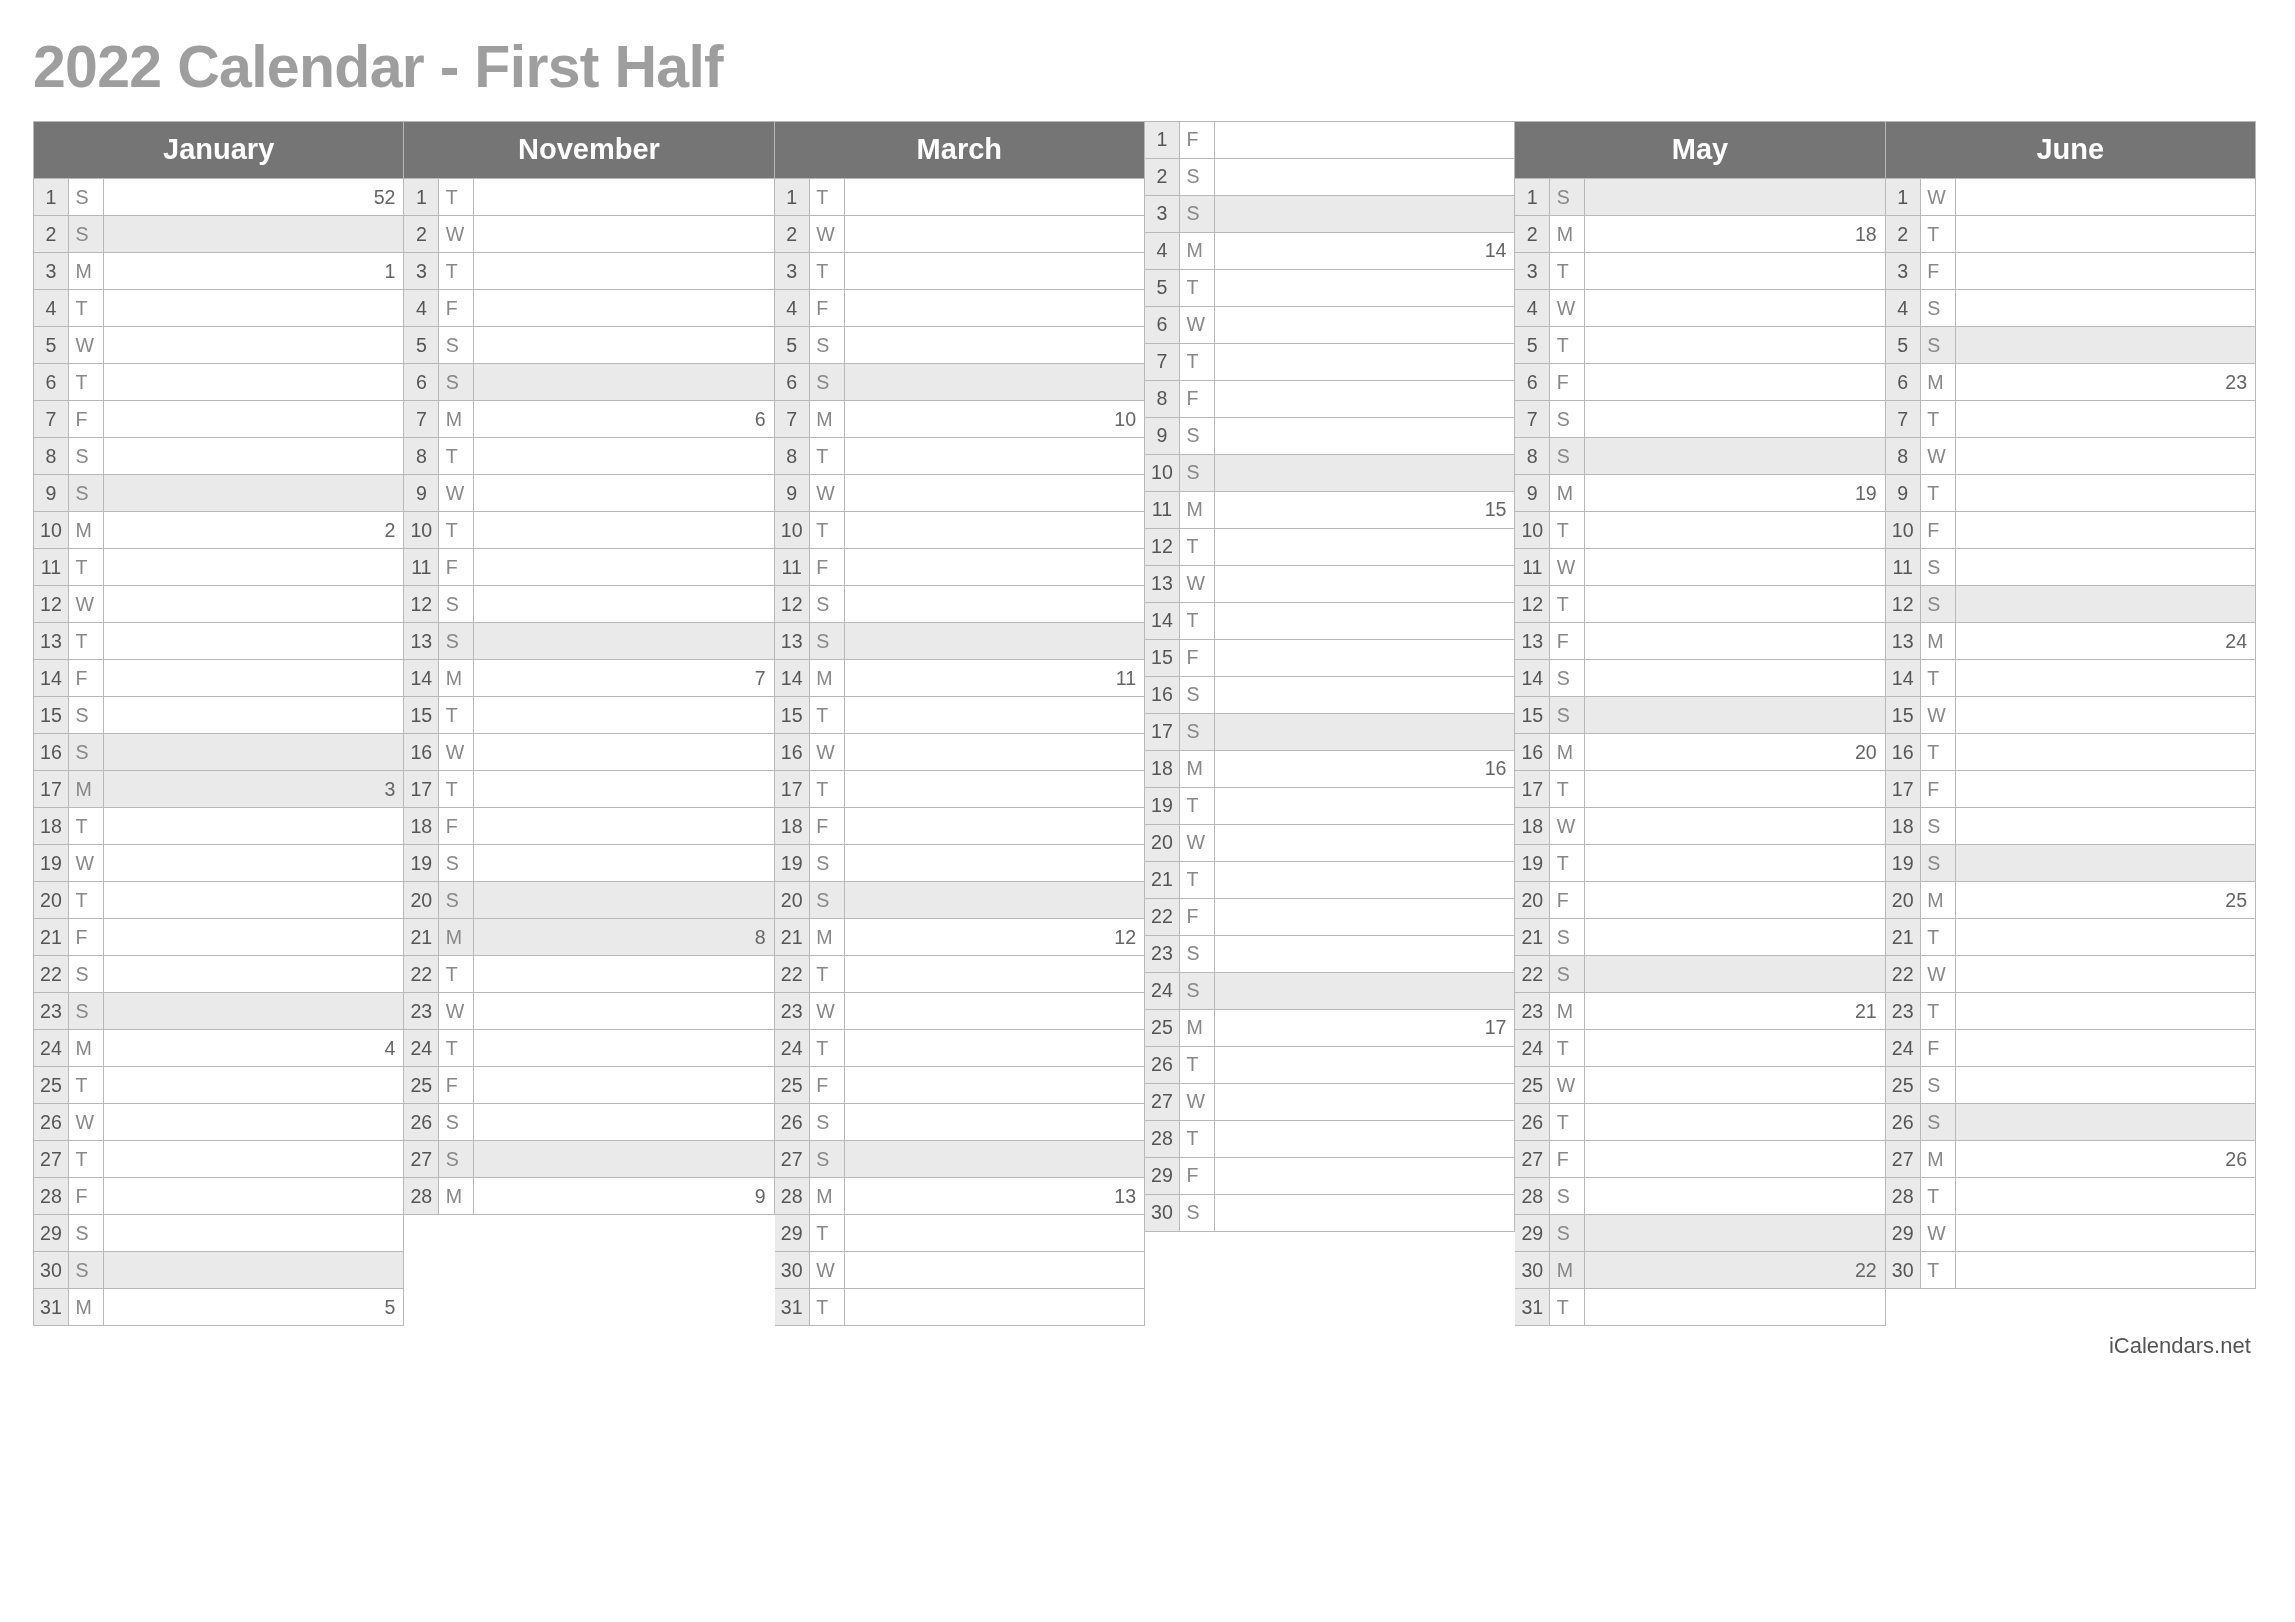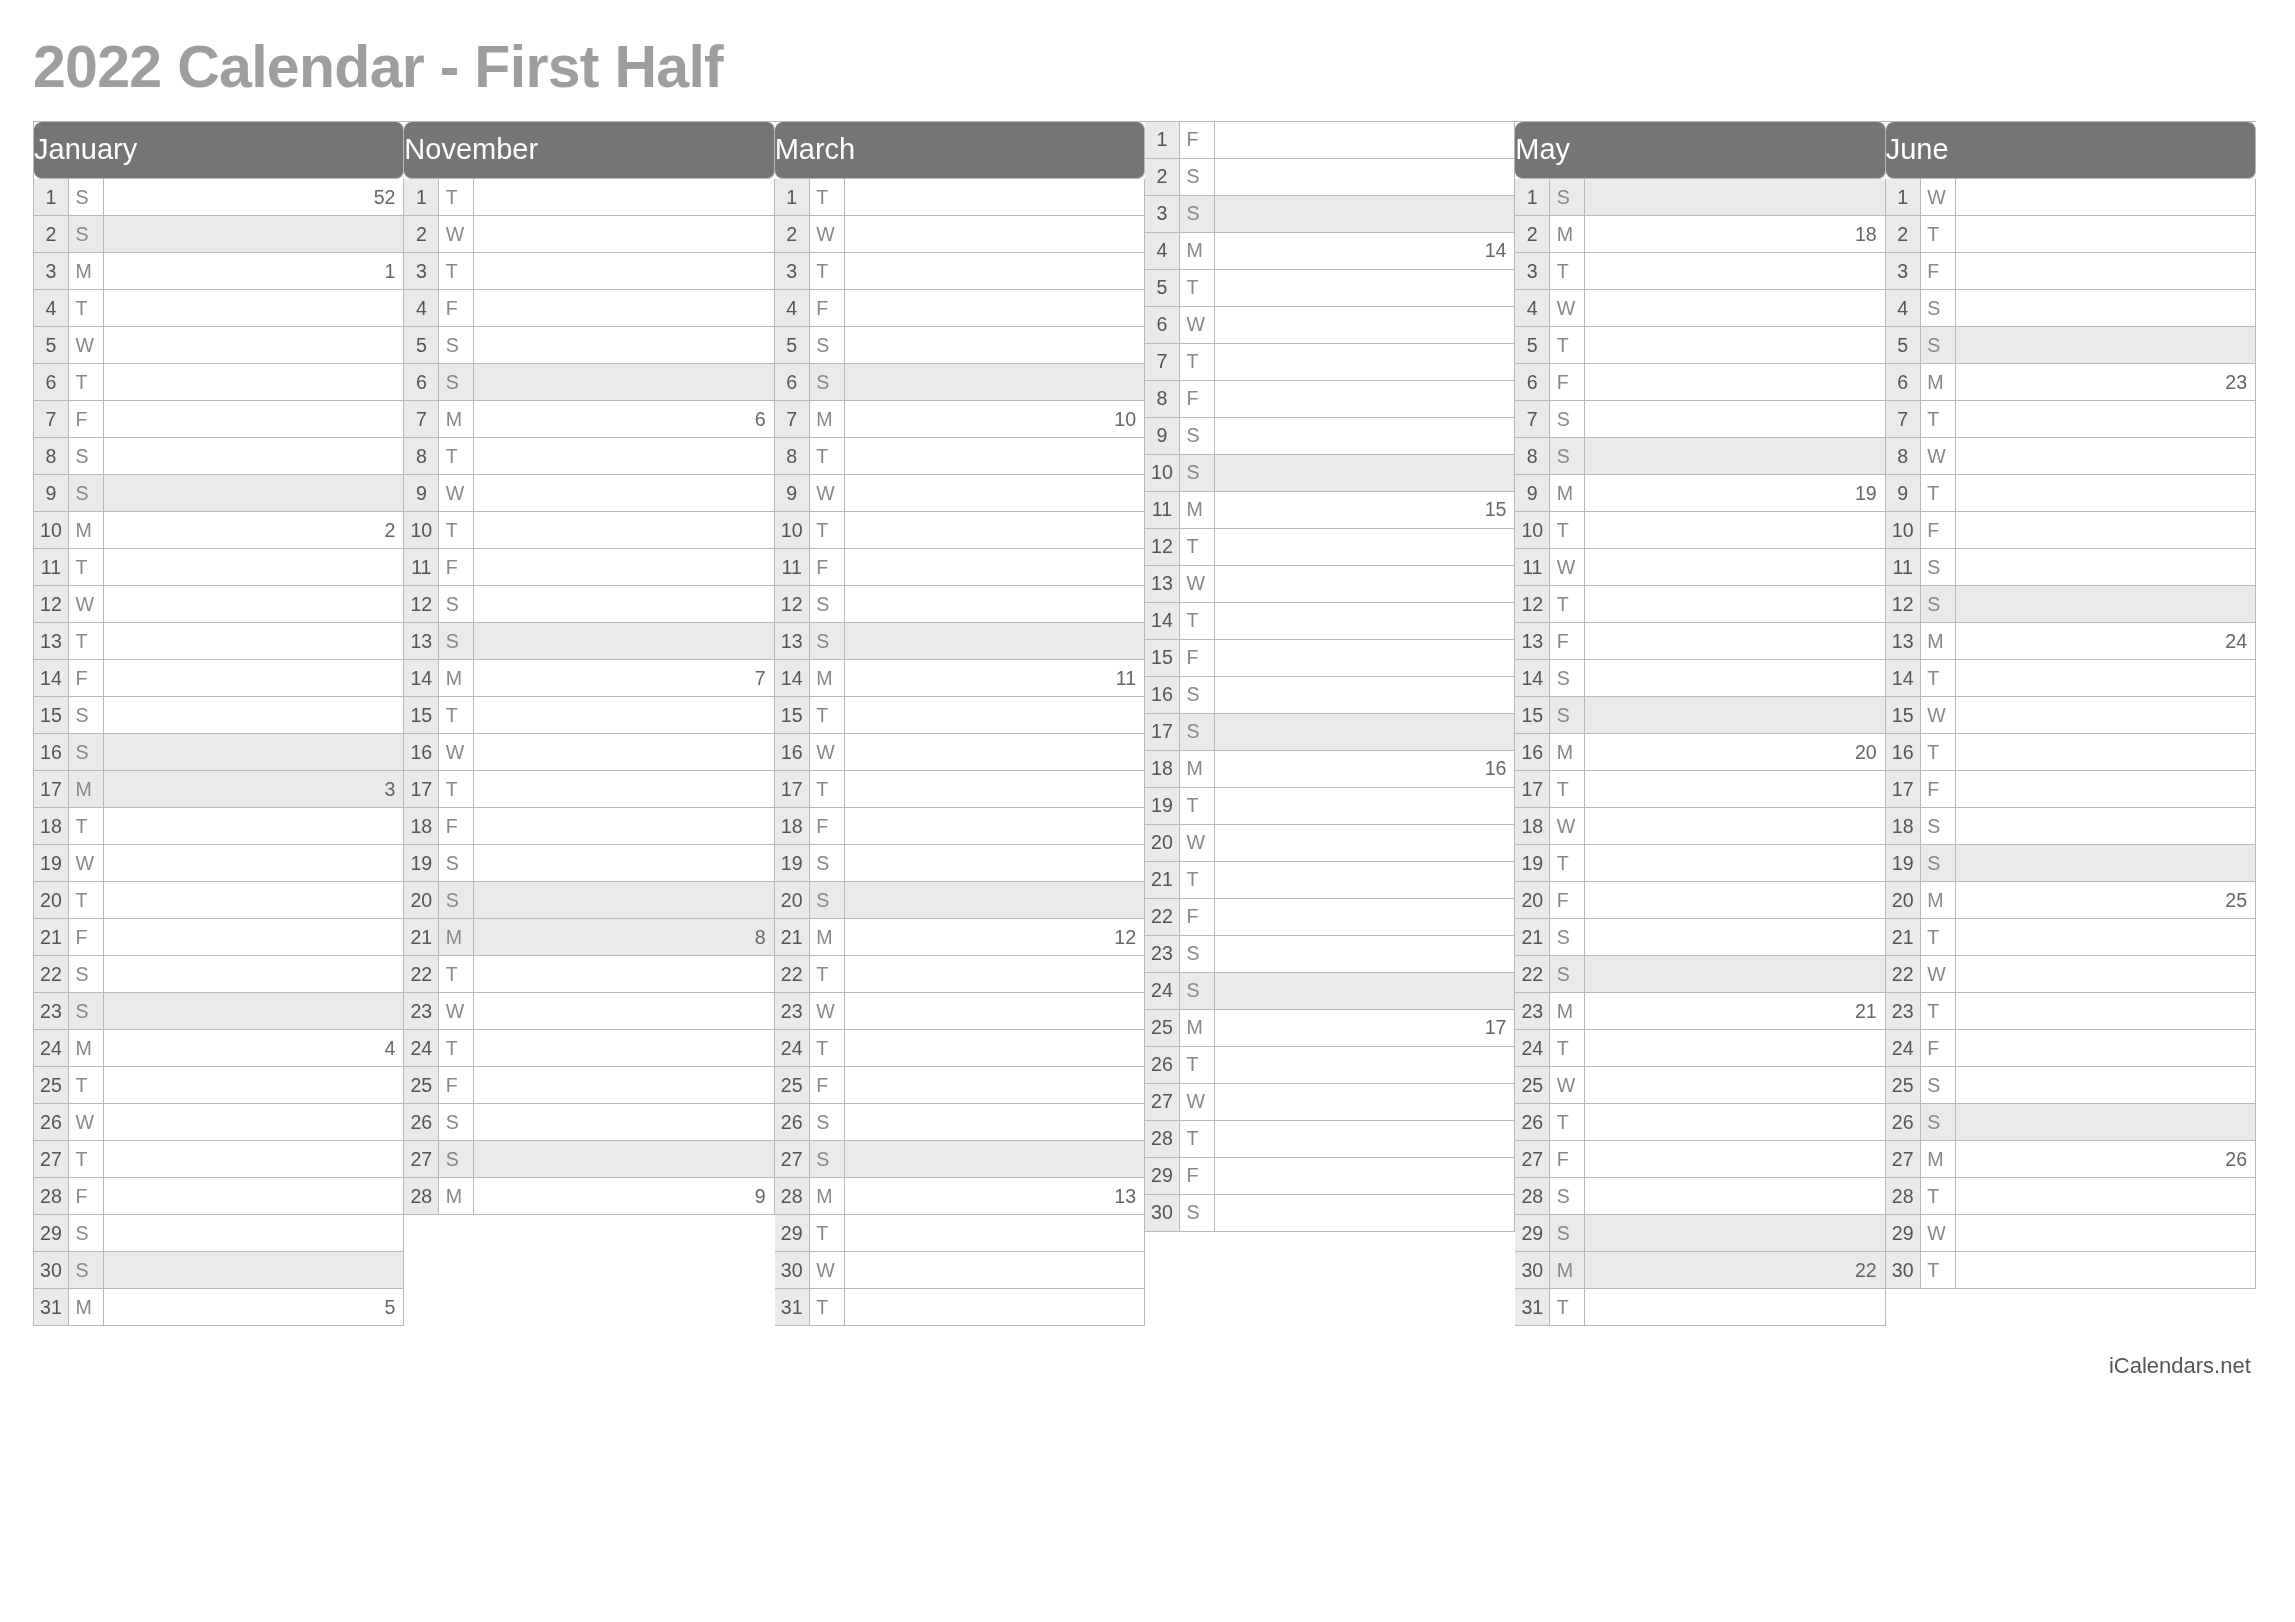--- a/index.html
+++ b/index.html
@@ -22,25 +22,25 @@
     border-top: 0.7px solid #b8b8b8;
   }
   .month {
     flex: 1;
     min-width: 0;
   }
   .month-header {
     background: #757575;
     color: #fff;
     font-size: 29px;
-    font-weight: 400;
+    font-weight: 700;
+    text-align: center;
     padding: 11.8px 0;
     border-right: 0.7px solid #b8b8b8;
     border-bottom: 0.7px solid #b8b8b8;
-    border-radius: 8px;
   }
   .day-row {
     display: flex;
     height: 37px;
     border-bottom: 0.7px solid #b8b8b8;
     border-right: 0.7px solid #b8b8b8;
     font-size: 19.6px;
     color: #666;
   }
   .day-row.empty {
@@ -74,21 +74,21 @@
     color: #666;
   }
   .shaded .day-letter,
   .shaded .day-cell {
     background: #eaeaea;
   }
   .footer {
     text-align: right;
     font-size: 22px;
     color: #555;
-    margin-top: 27px;
+    margin-top: 7px;
     padding-right: 5.2px;
   }
 </style>
 </head>
 <body>
 
 <h1 class="title">2022 Calendar - First Half</h1>
 
 <div class="calendar" id="calendar">
     <div class="month">

